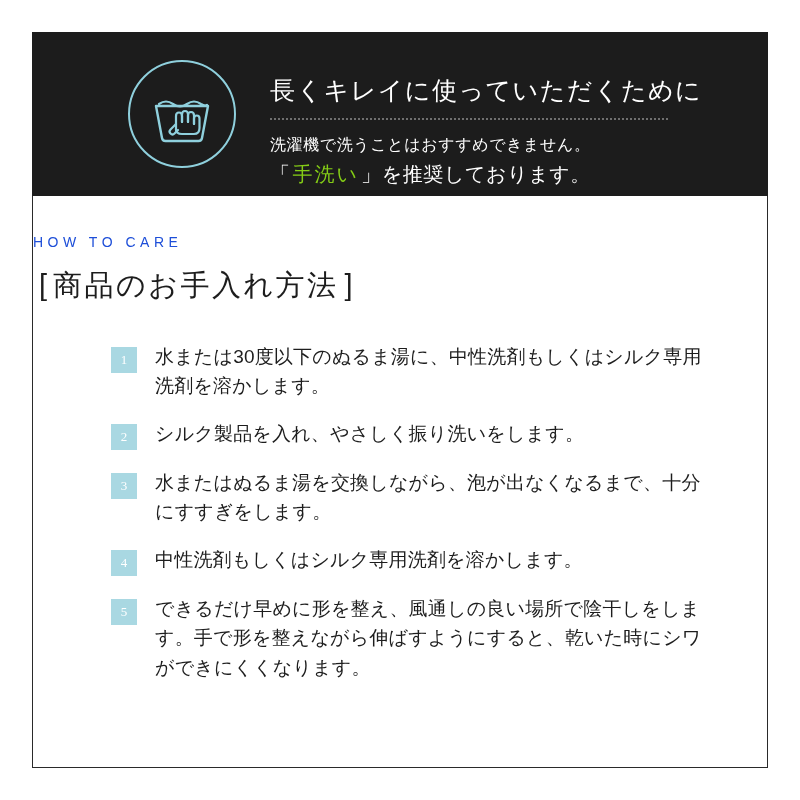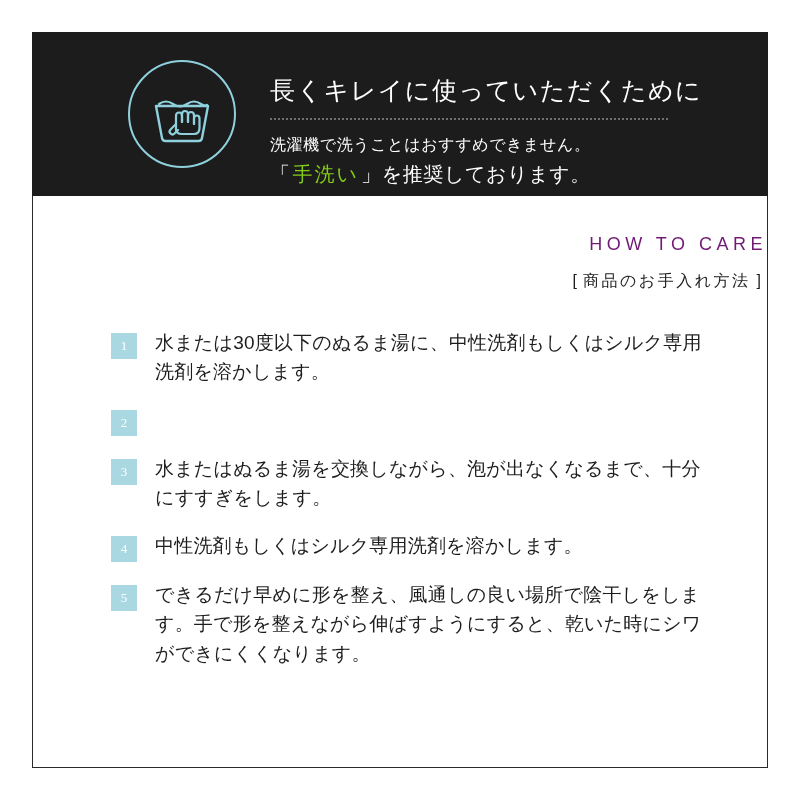--- a/index.html
+++ b/index.html
@@ -102,31 +102,31 @@
     top: 196px;
     width: 736px;
     height: 572px;
     box-sizing: border-box;
     border: 1px solid #2a2a2a;
     border-top: none;
     background: #ffffff;
   }
 
   .eyebrow {
-    text-align: right;
-    color: #701a75;
-    font-size: 18px;
+    text-align: left;
+    color: #1d4ed8;
+    font-size: 14px;
     letter-spacing: 4.5px;
     margin-top: 38px;
     font-weight: 500;
   }
 
   .section-title {
-    text-align: right;
-    font-size: 16px;
+    text-align: left;
+    font-size: 29px;
     letter-spacing: 2.5px;
     color: #1d1d1d;
     margin-top: 16px;
     font-weight: 500;
   }
   .section-title .bracket {
     color: #1d1d1d;
     letter-spacing: 0;
     padding: 0 6px;
   }
@@ -209,20 +209,21 @@
 
     <div class="steps">
 
       <div class="step">
         <div class="step-num">1</div>
         <div class="step-text">水または30度以下のぬるま湯に、中性洗剤もしくはシルク専用洗剤を溶かします。</div>
       </div>
 
       <div class="step">
         <div class="step-num">2</div>
+        <div class="step-text">シルク製品を入れ、やさしく振り洗いをします。</div>
       </div>
 
       <div class="step">
         <div class="step-num">3</div>
         <div class="step-text">水またはぬるま湯を交換しながら、泡が出なくなるまで、十分にすすぎをします。</div>
       </div>
 
       <div class="step">
         <div class="step-num">4</div>
         <div class="step-text">中性洗剤もしくはシルク専用洗剤を溶かします。</div>

